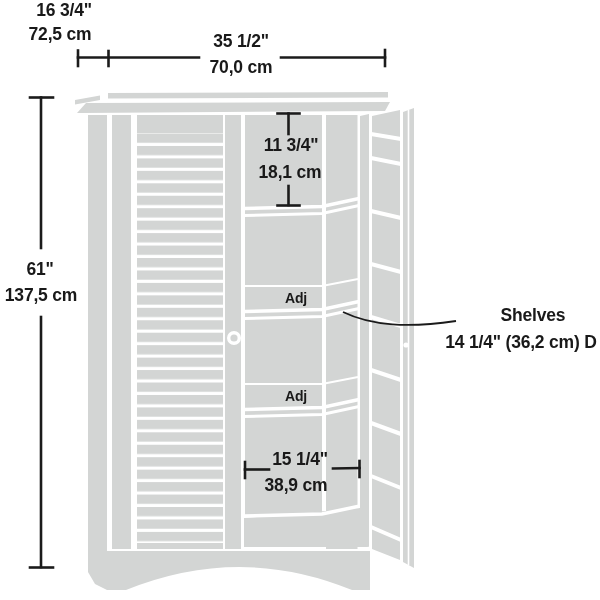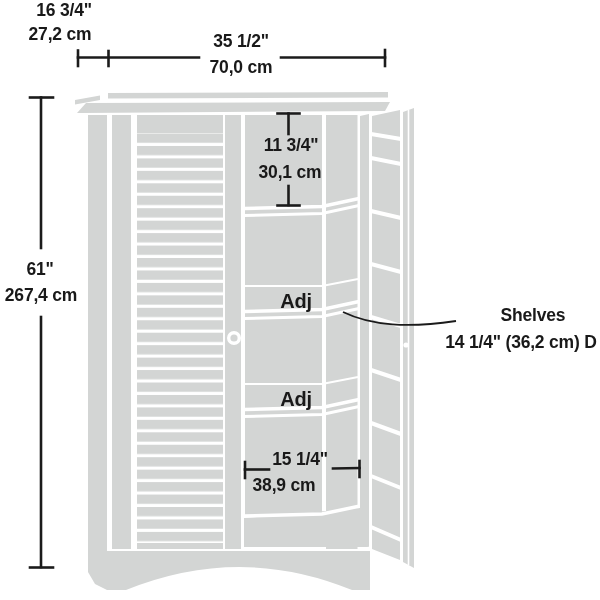--- a/index.html
+++ b/index.html
@@ -11,21 +11,21 @@
   .g{fill:var(--cabinet_fill,#d3d5d4);}
   .w{fill:#ffffff;}
   .wl{stroke:#ffffff;fill:none;}
   .dim{stroke:var(--line,#1b1b1b);stroke-width:2.6;fill:none;stroke-linecap:square;}
   .callout{stroke:var(--line,#1b1b1b);stroke-width:1.8;fill:none;}
   .lbl{
     position:absolute;transform:translateX(-50%);
     font-weight:700;font-size:17.5px;line-height:1.05;
     color:var(--text,#191919);white-space:nowrap;letter-spacing:-0.2px;
   }
-  .lbl.small{font-size:20px;}
+  .lbl.small{font-size:14px;}
 </style>
 </head>
 <body>
 
 <div class="stage">
 
   <svg class="art" width="600" height="600" viewBox="0 0 600 600" aria-hidden="true">
 
     <g>
       <polygon class="g" points="75,100 100,95.5 100,100 75,104.5"></polygon>
@@ -133,33 +133,33 @@
         <path class="dim" d="M245,469.5 H269"></path>
         <path class="dim" d="M333,468.5 L359.5,468"></path>
         <path class="dim" d="M359.5,461 V477"></path>
       </g>
 
       <path class="callout" d="M343,312 C372,326 408,328 456,321"></path>
     </g>
   </svg>
 
   <div class="lbl" style="left:64px;top:1px">16 3/4"</div>
-  <div class="lbl" style="left:60px;top:25px">27,2 cm</div>
+  <div class="lbl" style="left:60px;top:25px">72,5 cm</div>
 
   <div class="lbl" style="left:241px;top:32px">35 1/2"</div>
   <div class="lbl" style="left:241px;top:58px">70,0 cm</div>
 
   <div class="lbl" style="left:40px;top:260px">61"</div>
-  <div class="lbl" style="left:41px;top:286px">267,4 cm</div>
+  <div class="lbl" style="left:41px;top:286px">137,5 cm</div>
 
   <div class="lbl" style="left:291px;top:136px">11 3/4"</div>
-  <div class="lbl" style="left:290px;top:163px">30,1 cm</div>
+  <div class="lbl" style="left:290px;top:163px">18,1 cm</div>
 
   <div class="lbl small" style="left:296px;top:291px">Adj</div>
   <div class="lbl small" style="left:296px;top:389px">Adj</div>
 
   <div class="lbl" style="left:300px;top:450px">15 1/4"</div>
-  <div class="lbl" style="left:284px;top:476px">38,9 cm</div>
+  <div class="lbl" style="left:296px;top:476px">38,9 cm</div>
 
   <div class="lbl" style="left:533px;top:306px">Shelves</div>
   <div class="lbl" style="left:521px;top:333px">14 1/4" (36,2 cm) D</div>
 
 </div>
 
 </body></html>

